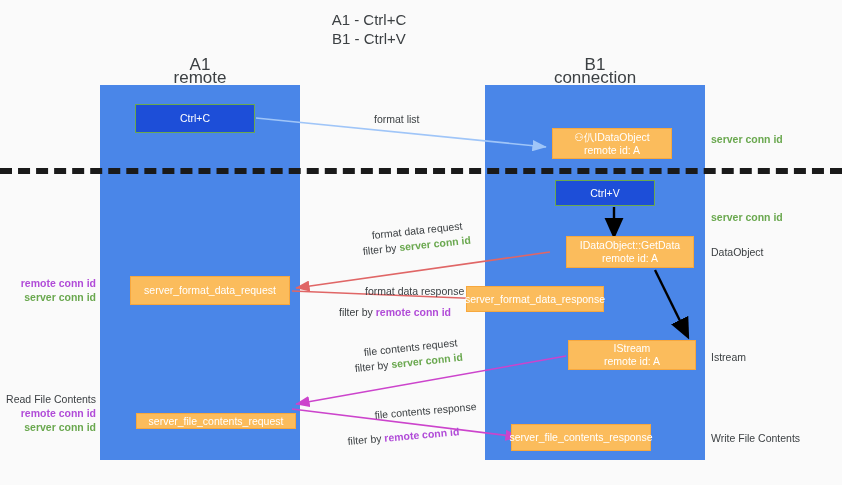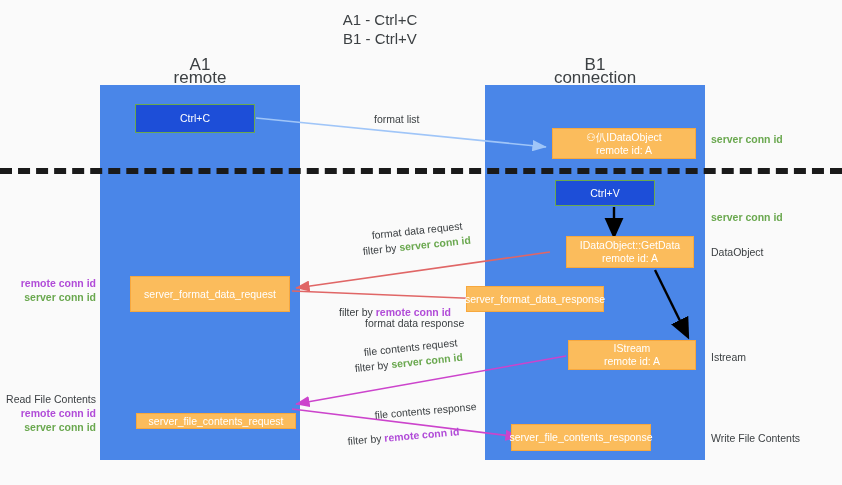--- a/index.html
+++ b/index.html
@@ -17,21 +17,21 @@
   #stage {
     position: absolute;
     left: 0; top: 0;
     width: 842px;
     height: 485px;
   }
   .abs { position: absolute; }
 
   
   .title {
-    left: 12px; top: 10px;
+    left: 1px; top: 10px;
     width: 736px;
     text-align: center;
     font-size: 15px;
     color: #3c4043;
     line-height: 19px;
     white-space: pre-line;
   }
 
   
   .col-head {
@@ -65,24 +65,24 @@
     line-height: 13px;
     text-align: center;
     white-space: pre-line;
     border: 1px solid rgba(0,0,0,0.10);
   }
   .box.green { background: #1d4ed8; border-color: #6aa84f; }
   .box.orange { background: #fbbc5c; border-color: #f7a83e; }
 
   
   .b-ctrlc   { left: 135px; top: 104px; width: 120px; height: 29px; }
-  .b-objA    { left: 552px; top: 128px; width: 144px; height: 31px; }
+  .b-objA    { left: 552px; top: 128px; width: 120px; height: 31px; }
   .b-ctrlv   { left: 555px; top: 180px; width: 100px; height: 26px; }
   .b-getdata { left: 552px; top: 236px; width: 128px; height: 32px; margin-left: 14px; }
-  .b-sfdreq  { left: 130px; top: 276px; width: 160px; height: 36px; }
+  .b-sfdreq  { left: 130px; top: 276px; width: 160px; height: 29px; }
   .b-sfdres  { left: 466px; top: 286px; width: 138px; height: 26px; }
   .b-istream { left: 568px; top: 340px; width: 128px; height: 30px; }
   .b-sfcreq  { left: 136px; top: 393px; width: 160px; height: 16px; margin-top: 20px; }
   .b-sfcres  { left: 511px; top: 424px; width: 140px; height: 27px; }
 
   
   .side-label {
     font-size: 10.5px;
     color: #3c4043;
     line-height: 14px;
@@ -109,21 +109,21 @@
   
   .mid-label {
     font-size: 10.5px;
     color: #3c4043;
     line-height: 14px;
     white-space: nowrap;
   }
   .ml-formatlist { left: 374px; top: 112px; }
   .ml-fdreq  { left: 371px; top: 228px; transform: rotate(-6deg); transform-origin: left top; }
   .ml-fdreq2 { left: 362px; top: 244px; transform: rotate(-6deg); transform-origin: left top; }
-  .ml-fdres  { left: 365px; top: 284px; margin-top: 32px; }
+  .ml-fdres  { left: 365px; top: 284px; }
   .ml-fdres2 { left: 339px; top: 305px; }
   .ml-fcreq  { left: 363px; top: 345px; transform: rotate(-6deg); transform-origin: left top; }
   .ml-fcreq2 { left: 354px; top: 361px; transform: rotate(-6deg); transform-origin: left top; }
   .ml-fcres  { left: 374px; top: 408px; transform: rotate(-5deg); transform-origin: left top; }
   .ml-fcres2 { left: 347px; top: 434px; transform: rotate(-5deg); transform-origin: left top; }
 
   
   #wires {
     position: absolute;
     left: 0; top: 0;

